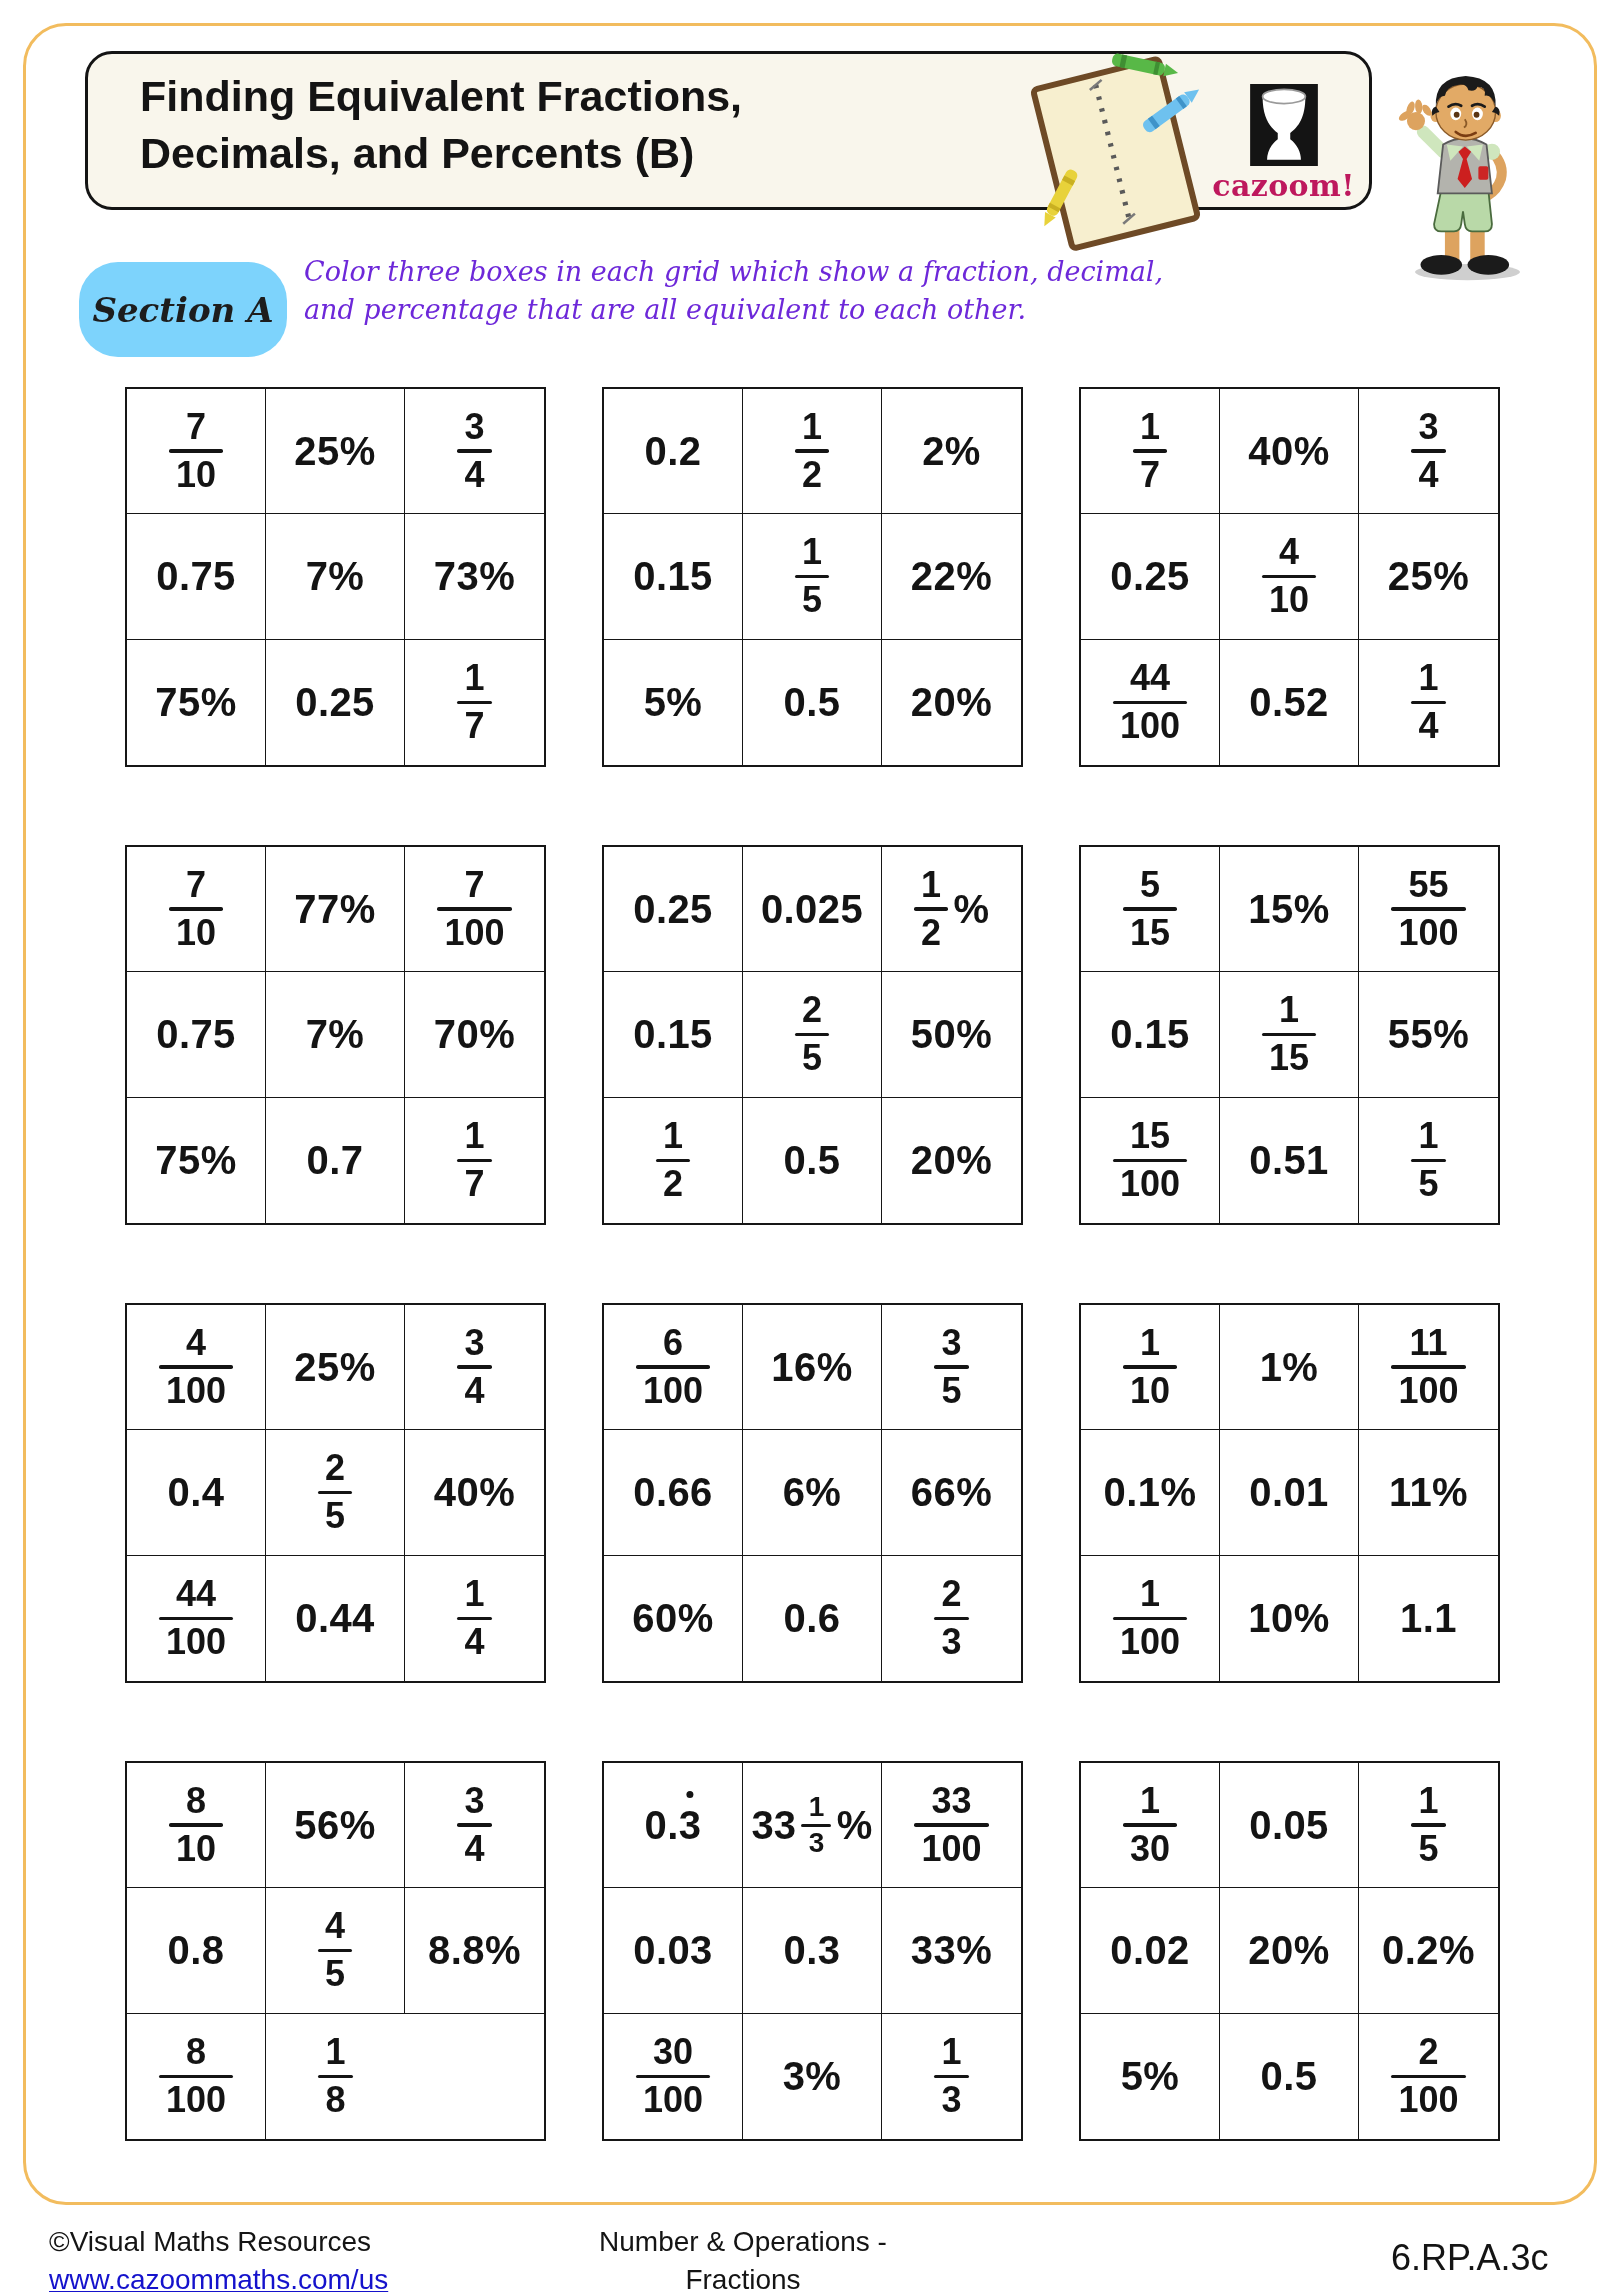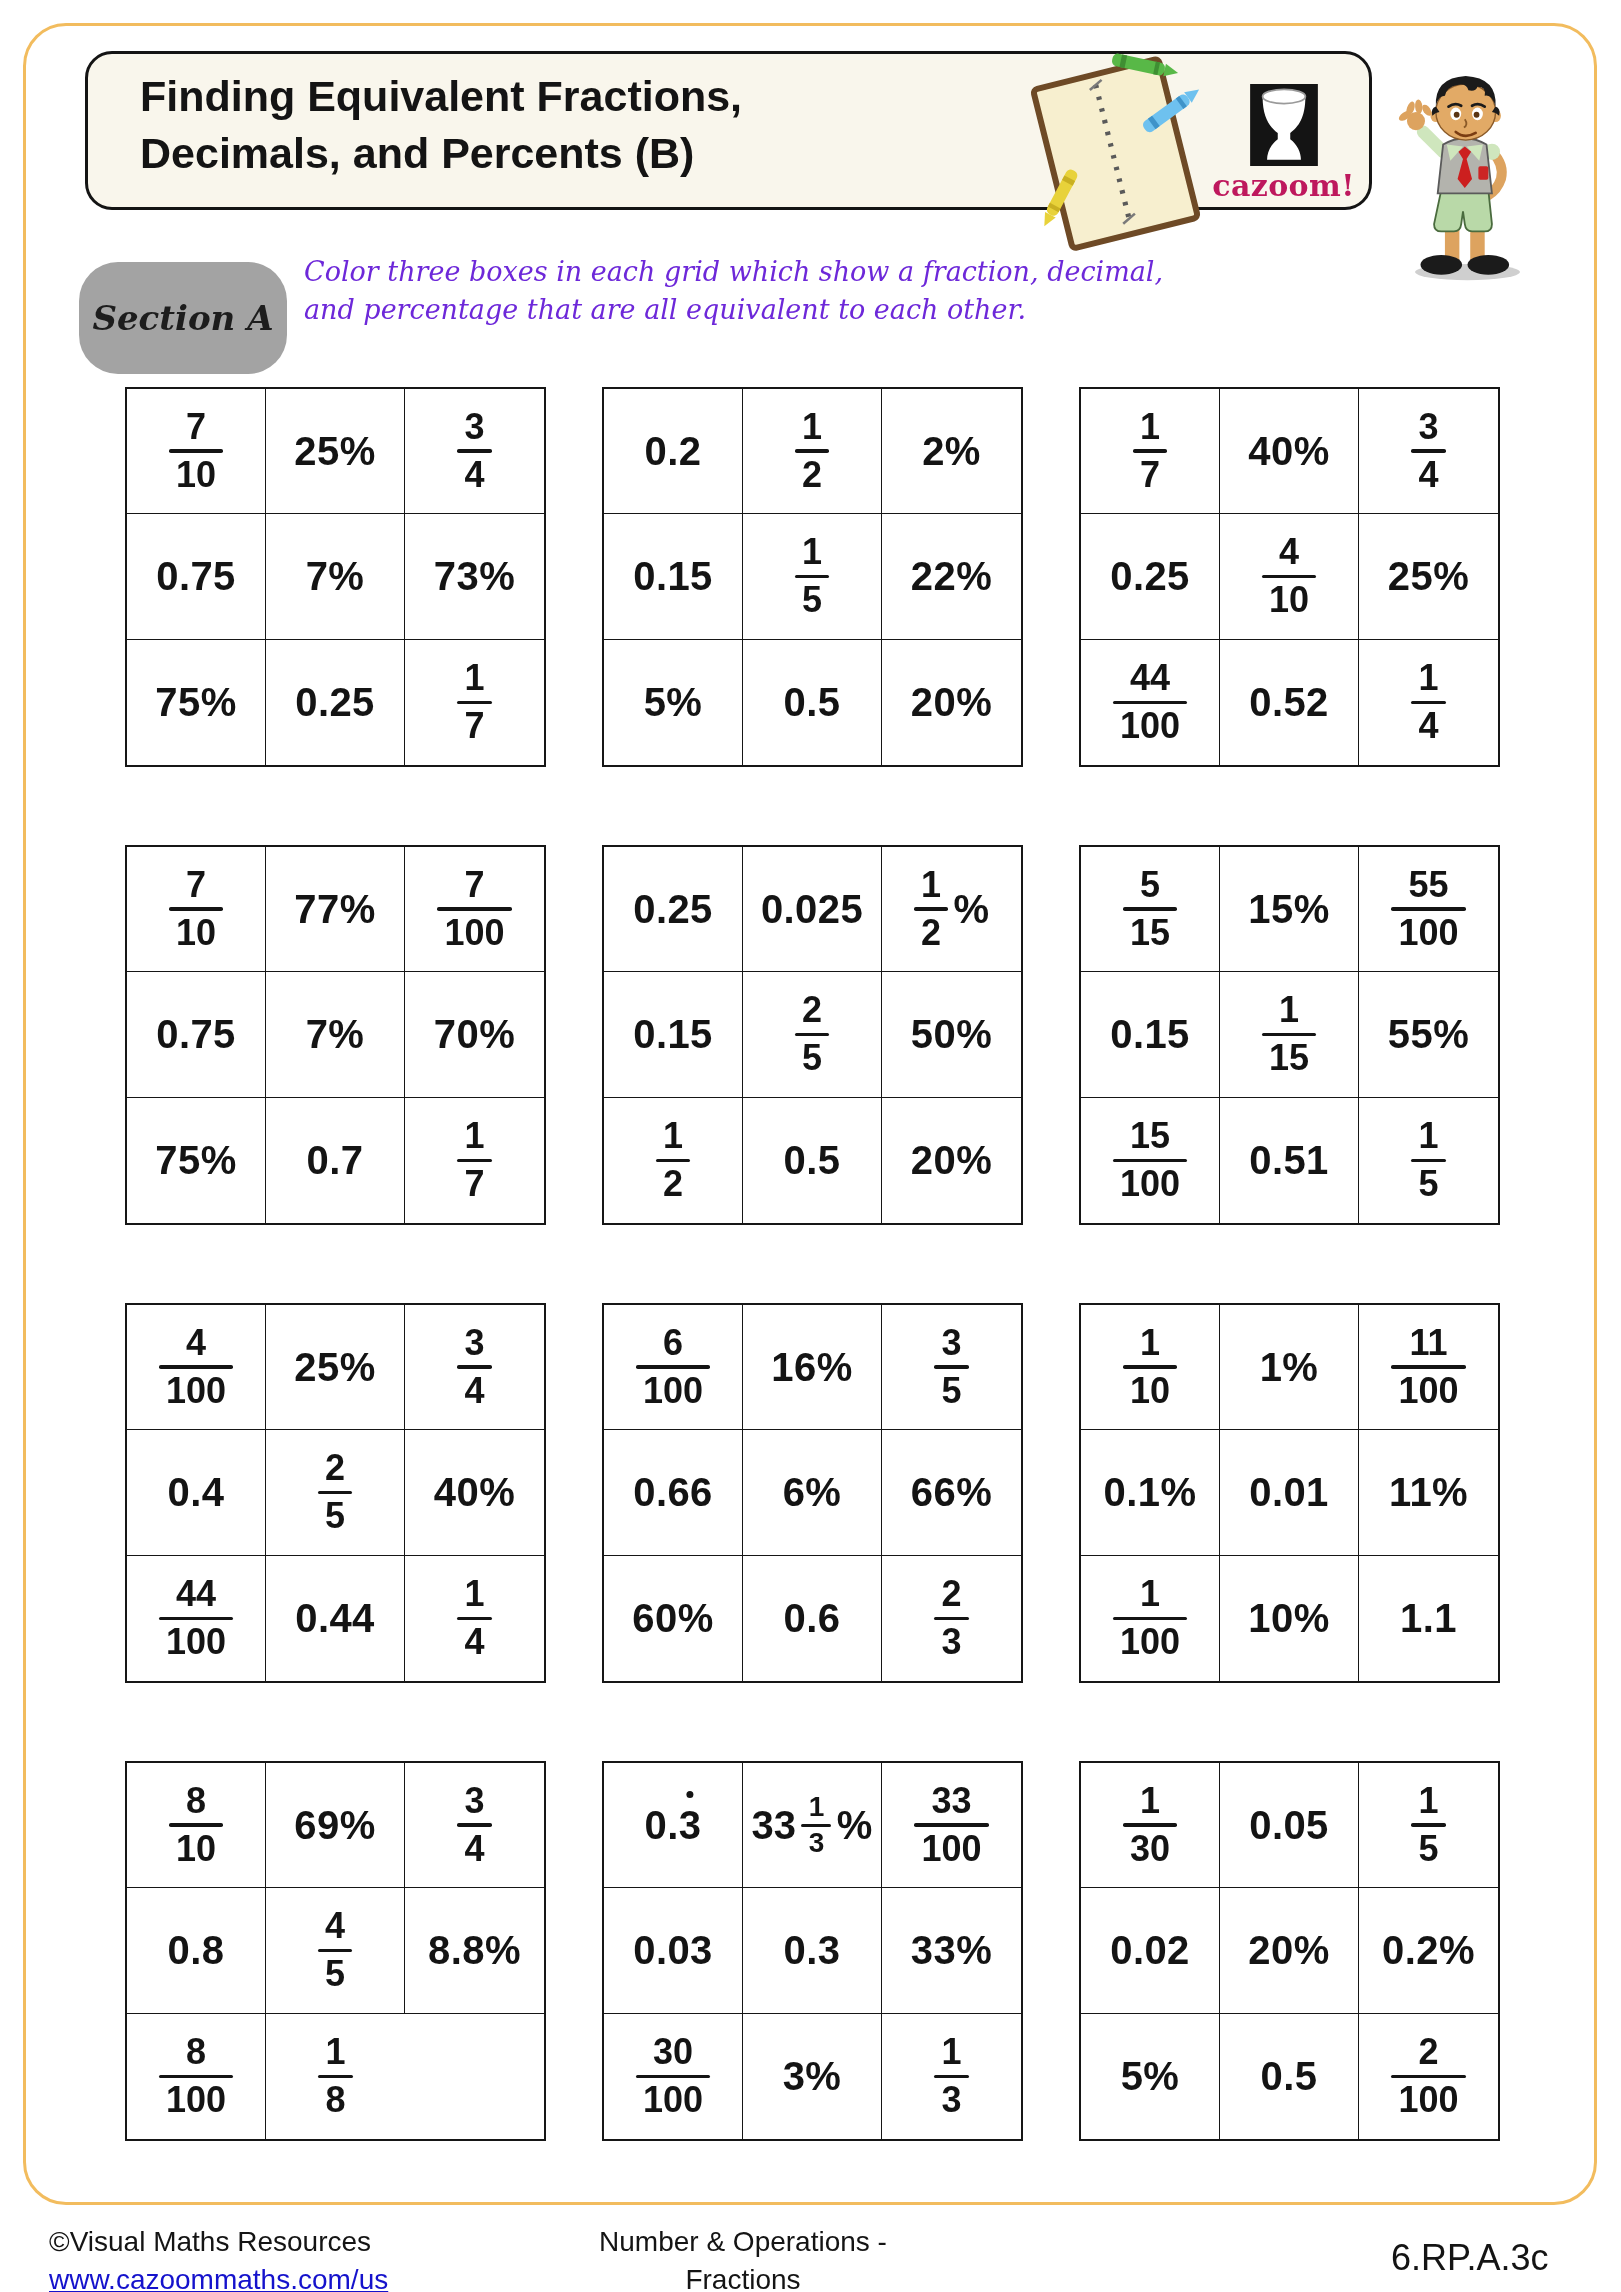--- a/index.html
+++ b/index.html
@@ -21,22 +21,22 @@
     position:absolute; left:52px; top:14.3px;
     font-size:43px; font-weight:bold; line-height:1.32; color:#141414;
   }
   .notebook-art { position:absolute; left:922px; top:-7.2px; width:224px; height:224px; }
   .logo { position:absolute; left:1124px; top:30px; width:143px; text-align:center; }
   .logo-drum { display:block; margin:0 auto; }
   .logo-word { font-family:"DejaVu Serif", serif; font-weight:bold; font-size:30px; letter-spacing:0.4px; color:#be185d; margin-top:1.8px; }
   .boy-art { position:absolute; left:1386px; top:56px; width:154px; height:226px; }
   
   .section-label {
-    position:absolute; left:79px; top:262px; width:208px; height:112px;
-    background:#a3a3a3; border-radius:39px;
+    position:absolute; left:79px; top:262px; width:208px; height:95px;
+    background:#7dd3fc; border-radius:39px;
     display:flex; align-items:center; justify-content:center;
     font-family:"DejaVu Serif", serif; font-style:italic; font-weight:bold;
     font-size:34px; color:#1d1d1d;
   }
   .instruction {
     position:absolute; left:304px; top:253px; width:967px;
     font-family:"DejaVu Serif", serif; font-style:italic;
     font-size:27px; line-height:1.40; color:#6d28d9;
   }
   
@@ -740,21 +740,21 @@
           <span class="cv">
             <span class="frac">
               <span class="num">8</span>
               <span class="bar"></span>
               <span class="den">10</span>
             </span>
           </span>
         </div>
         <div class="cell">
           <span class="cv">
-            <span class="val">69%</span>
+            <span class="val">56%</span>
           </span>
         </div>
         <div class="cell lastcol">
           <span class="cv">
             <span class="frac">
               <span class="num">3</span>
               <span class="bar"></span>
               <span class="den">4</span>
             </span>
           </span>

